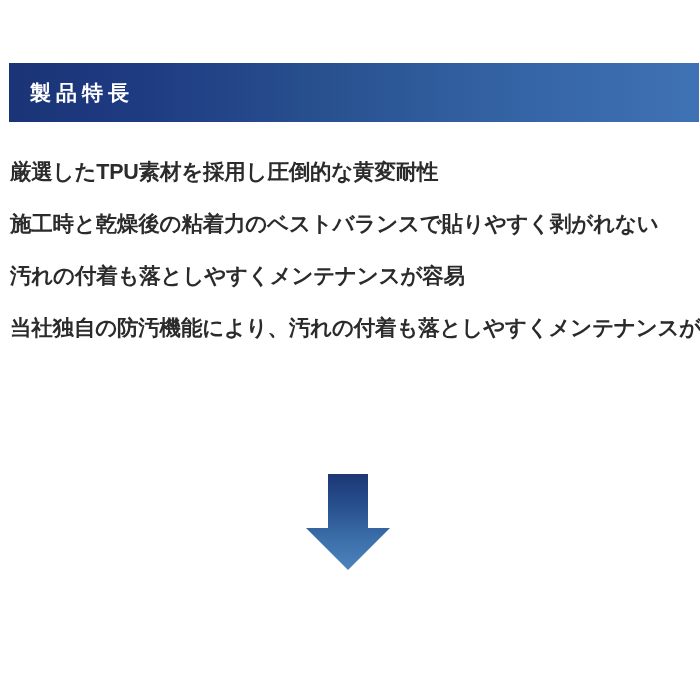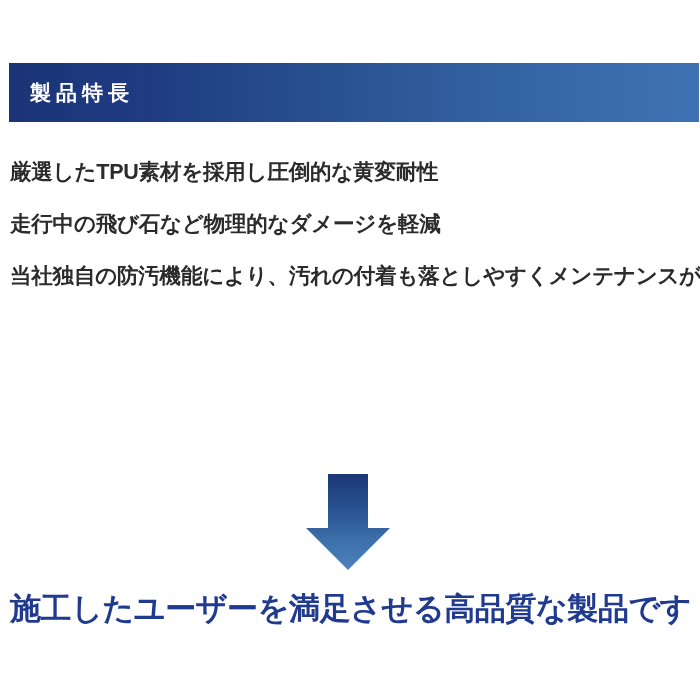--- a/index.html
+++ b/index.html
@@ -109,38 +109,38 @@
 
   <div class="section-header">
     <span class="section-header-title">製品特長</span>
   </div>
 
   <div class="feature-list">
     <div class="feature-item">
       <span>厳選したTPU素材を採用し圧倒的な黄変耐性</span>
     </div>
     <div class="feature-item">
-      <span>走行中の飛び石など物理的なダメージを軽減</span>
+      <span>施工時と乾燥後の粘着力のベストバランスで貼りやすく剥がれない</span>
+    </div>
+    <div class="feature-item">
+      <span>汚れの付着も落としやすくメンテナンスが容易</span>
     </div>
     <div class="feature-item">
       <span>当社独自の防汚機能により、汚れの付着も落としやすくメンテナンスが容易</span>
     </div>
   </div>
 
   <div class="arrow-wrap">
     <svg viewBox="0 0 92 100" xmlns="http://www.w3.org/2000/svg" aria-hidden="true">
       <defs>
         <linearGradient id="arrowGrad" x1="0" y1="0" x2="0" y2="1">
           <stop offset="0%" stop-color="#1d3775"></stop>
           <stop offset="35%" stop-color="#28518f"></stop>
           <stop offset="70%" stop-color="#3d71ac"></stop>
           <stop offset="100%" stop-color="#4e82bd"></stop>
         </linearGradient>
       </defs>
       <polygon points="26,2 66,2 66,56 88,56 46,98 4,56 26,56" fill="url(#arrowGrad)"></polygon>
     </svg>
   </div>
 
-  <div class="conclusion">
-    <span class="conclusion-text">施工したユーザーを満足させる高品質な製品です</span>
-  </div>
 
 </div>
 
 </body></html>

